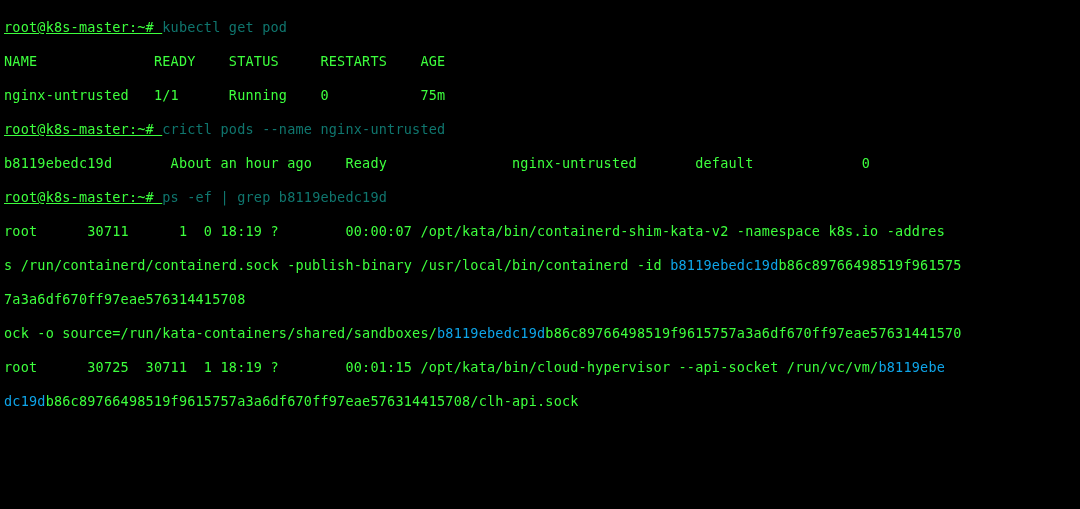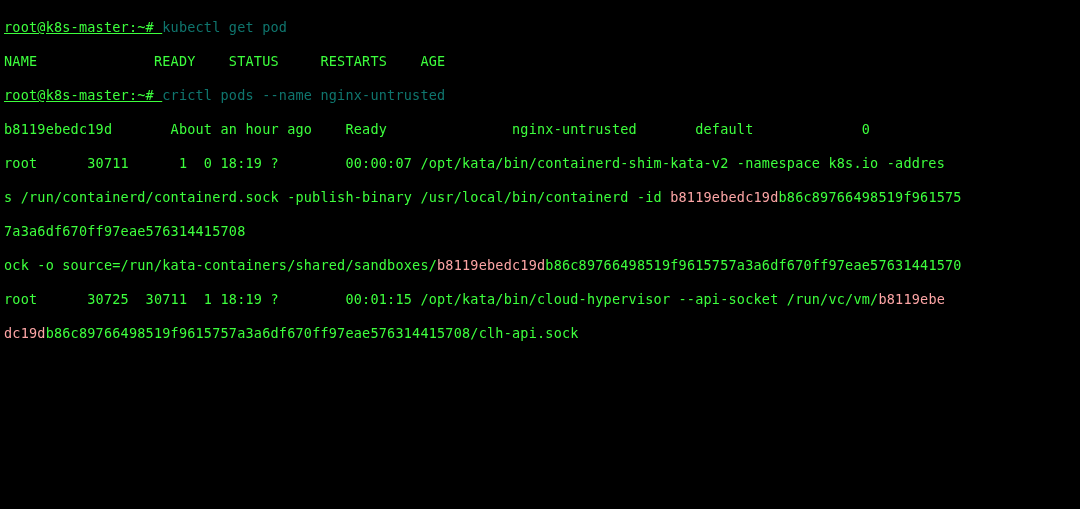--- a/index.html
+++ b/index.html
@@ -17,31 +17,33 @@
     letter-spacing: 0.2px;
     color: #3dff3d;
     background: #000;
     padding: 2px 4px;
     white-space: pre;
     width: 1072px;
   }
   .prompt { color: #3dff3d; text-decoration: underline; }
   .cmd    { color: #0f766e; }
   .out    { color: #3dff3d; }
-  .hl     { color: #fca5a5; }  
+  .hl     { color: #0ea5e9; }  
   .row { display: block; }
 </style>
 </head>
 <body>
 
 <div class="terminal">
 <span class="row"><span class="prompt">root@k8s-master:~# </span><span class="cmd">kubectl get pod</span></span>
 <span class="row out">NAME              READY    STATUS     RESTARTS    AGE</span>
+<span class="row out">nginx-untrusted   1/1      Running    0           75m</span>
 <span class="row"><span class="prompt">root@k8s-master:~# </span><span class="cmd">crictl pods --name nginx-untrusted</span></span>
 <span class="row out">b8119ebedc19d       About an hour ago    Ready               nginx-untrusted       default             0</span>
+<span class="row"><span class="prompt">root@k8s-master:~# </span><span class="cmd">ps -ef | grep b8119ebedc19d</span></span>
 <span class="row out">root      30711      1  0 18:19 ?        00:00:07 /opt/kata/bin/containerd-shim-kata-v2 -namespace k8s.io -addres</span>
 <span class="row"><span class="out">s /run/containerd/containerd.sock -publish-binary /usr/local/bin/containerd -id </span><span class="hl">b8119ebedc19d</span><span class="out">b86c89766498519f961575</span></span>
 <span class="row out">7a3a6df670ff97eae576314415708</span>
 <span class="row"><span class="out">ock -o source=/run/kata-containers/shared/sandboxes/</span><span class="hl">b8119ebedc19d</span><span class="out">b86c89766498519f9615757a3a6df670ff97eae57631441570</span></span>
 <span class="row"><span class="out">root      30725  30711  1 18:19 ?        00:01:15 /opt/kata/bin/cloud-hypervisor --api-socket /run/vc/vm/</span><span class="hl">b8119ebe</span></span>
 <span class="row"><span class="hl">dc19d</span><span class="out">b86c89766498519f9615757a3a6df670ff97eae576314415708/clh-api.sock</span></span>
 
 
 
 

